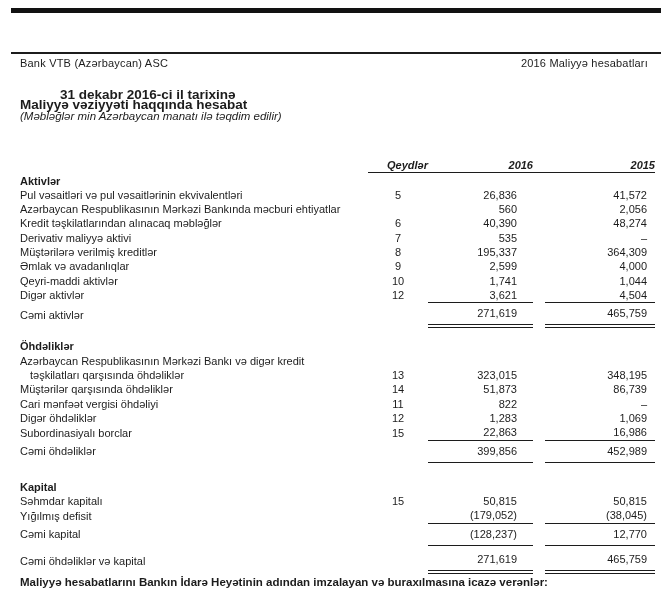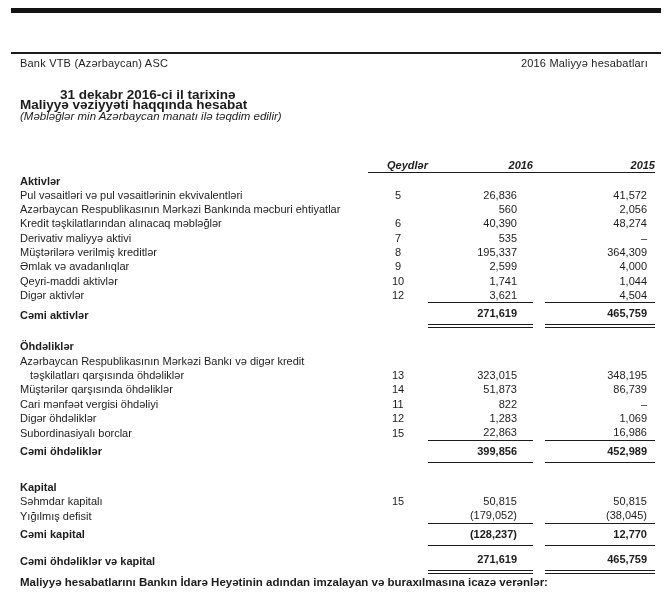--- a/index.html
+++ b/index.html
@@ -90,21 +90,21 @@
     text-align: right;
     padding-right: 0;
   }
 
   tr.section td {
     font-weight: bold;
     padding-top: 1px;
     margin-top: 44px;
   }
   tr.total td {
-    font-weight: bold;
+    font-weight: normal;
     padding-top: 3px;
     padding-bottom: 4px;
     margin-top: 34px;
   }
   td.ru  { border-bottom: 1.2px solid #1c1c1c; }
   td.dbl { border-bottom: 4px double #1c1c1c; }
 
   tr.sp10 td { height: 10px; }
   tr.sp16 td { height: 16px; }
   tr.tight td { padding-top: 6px; }

